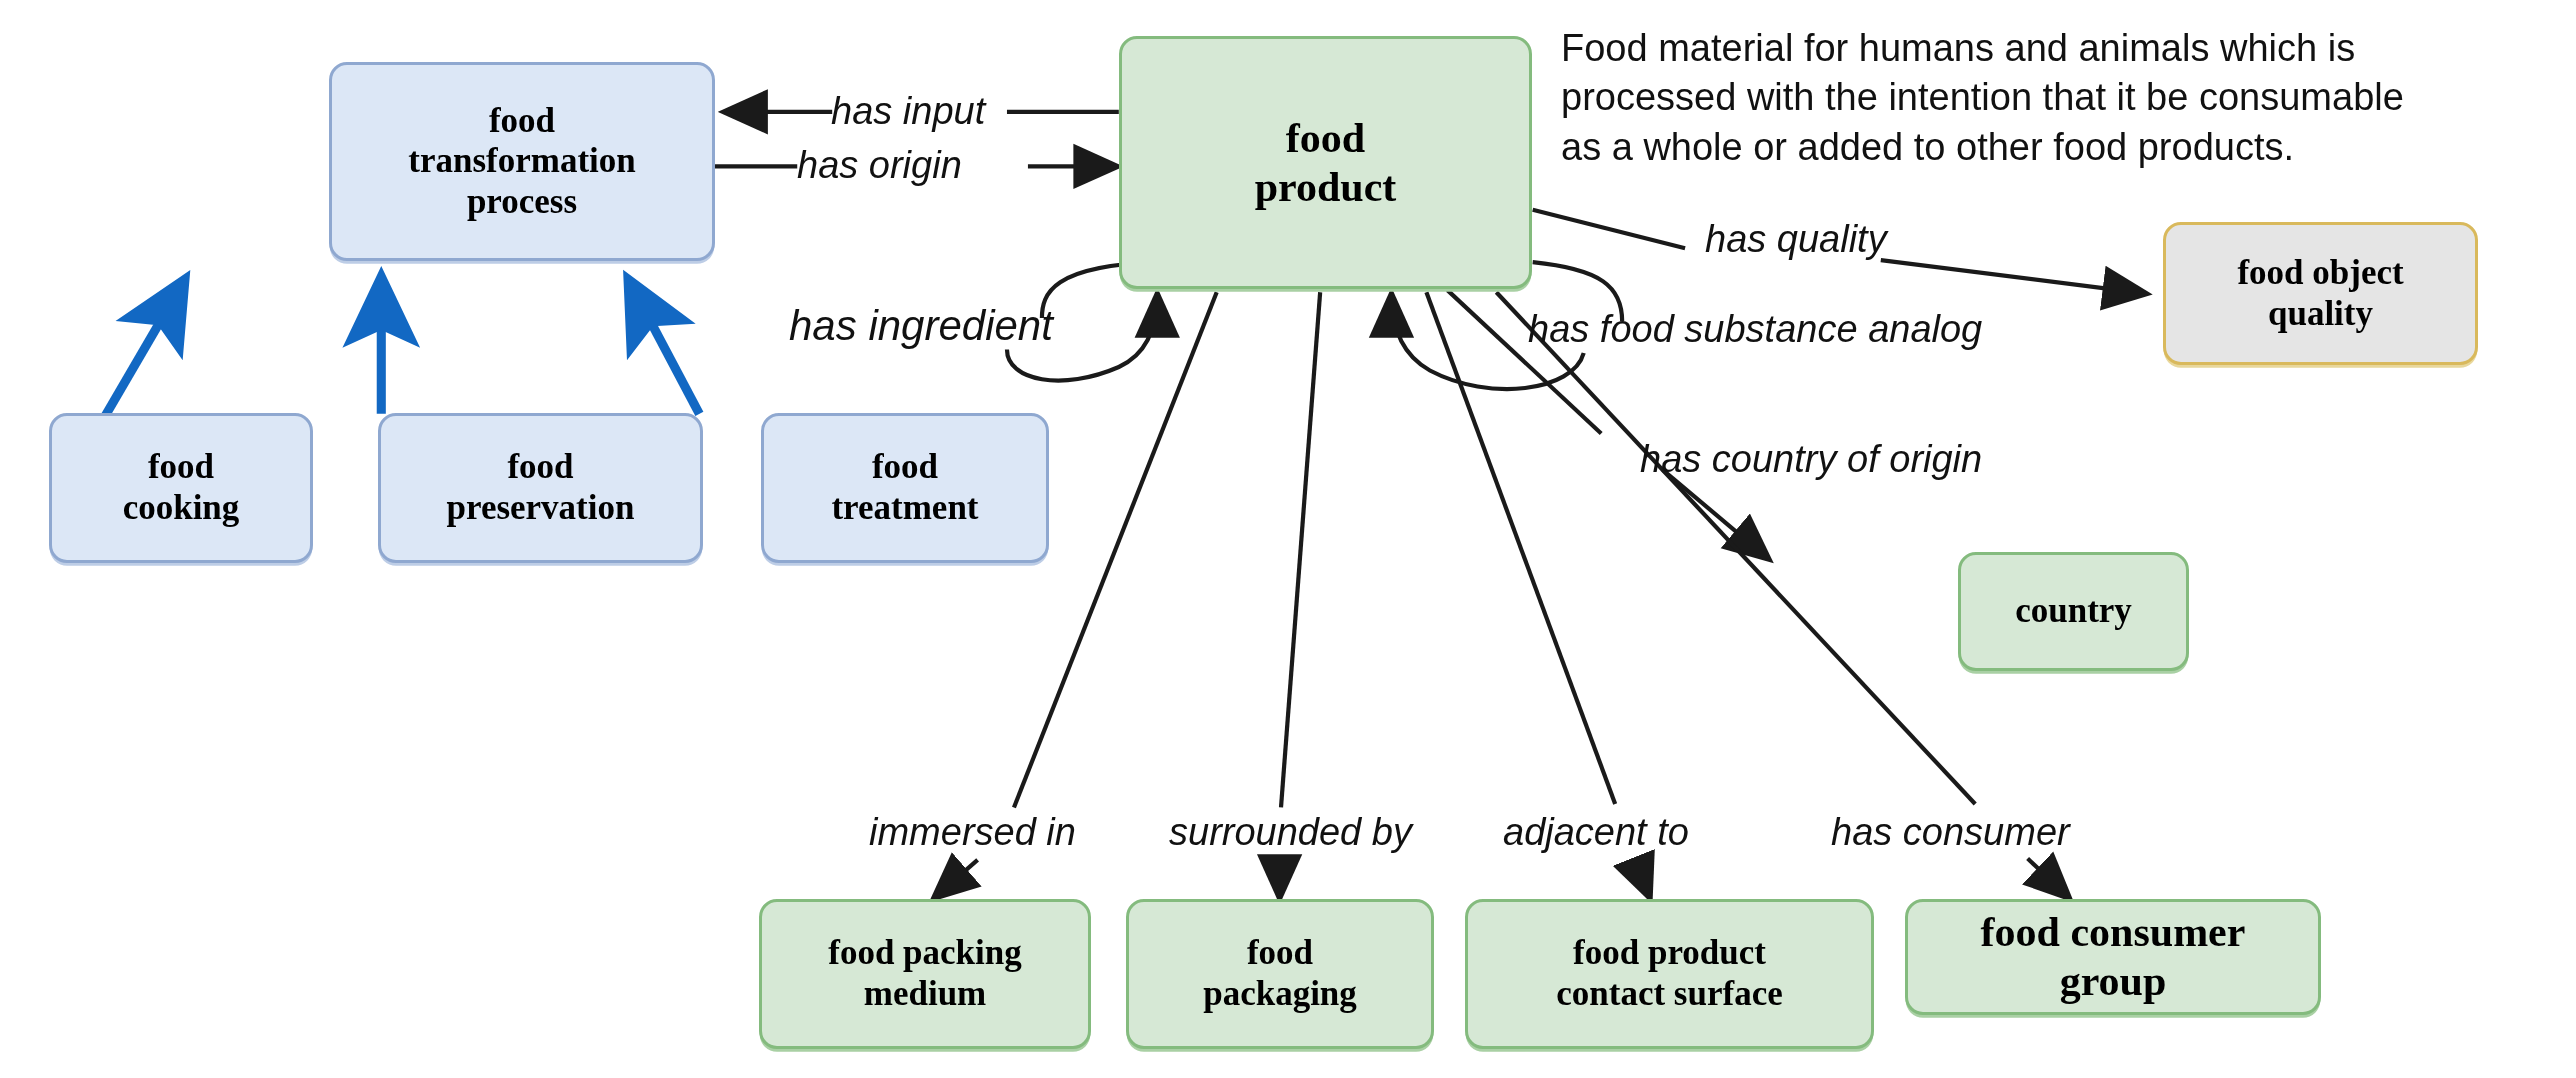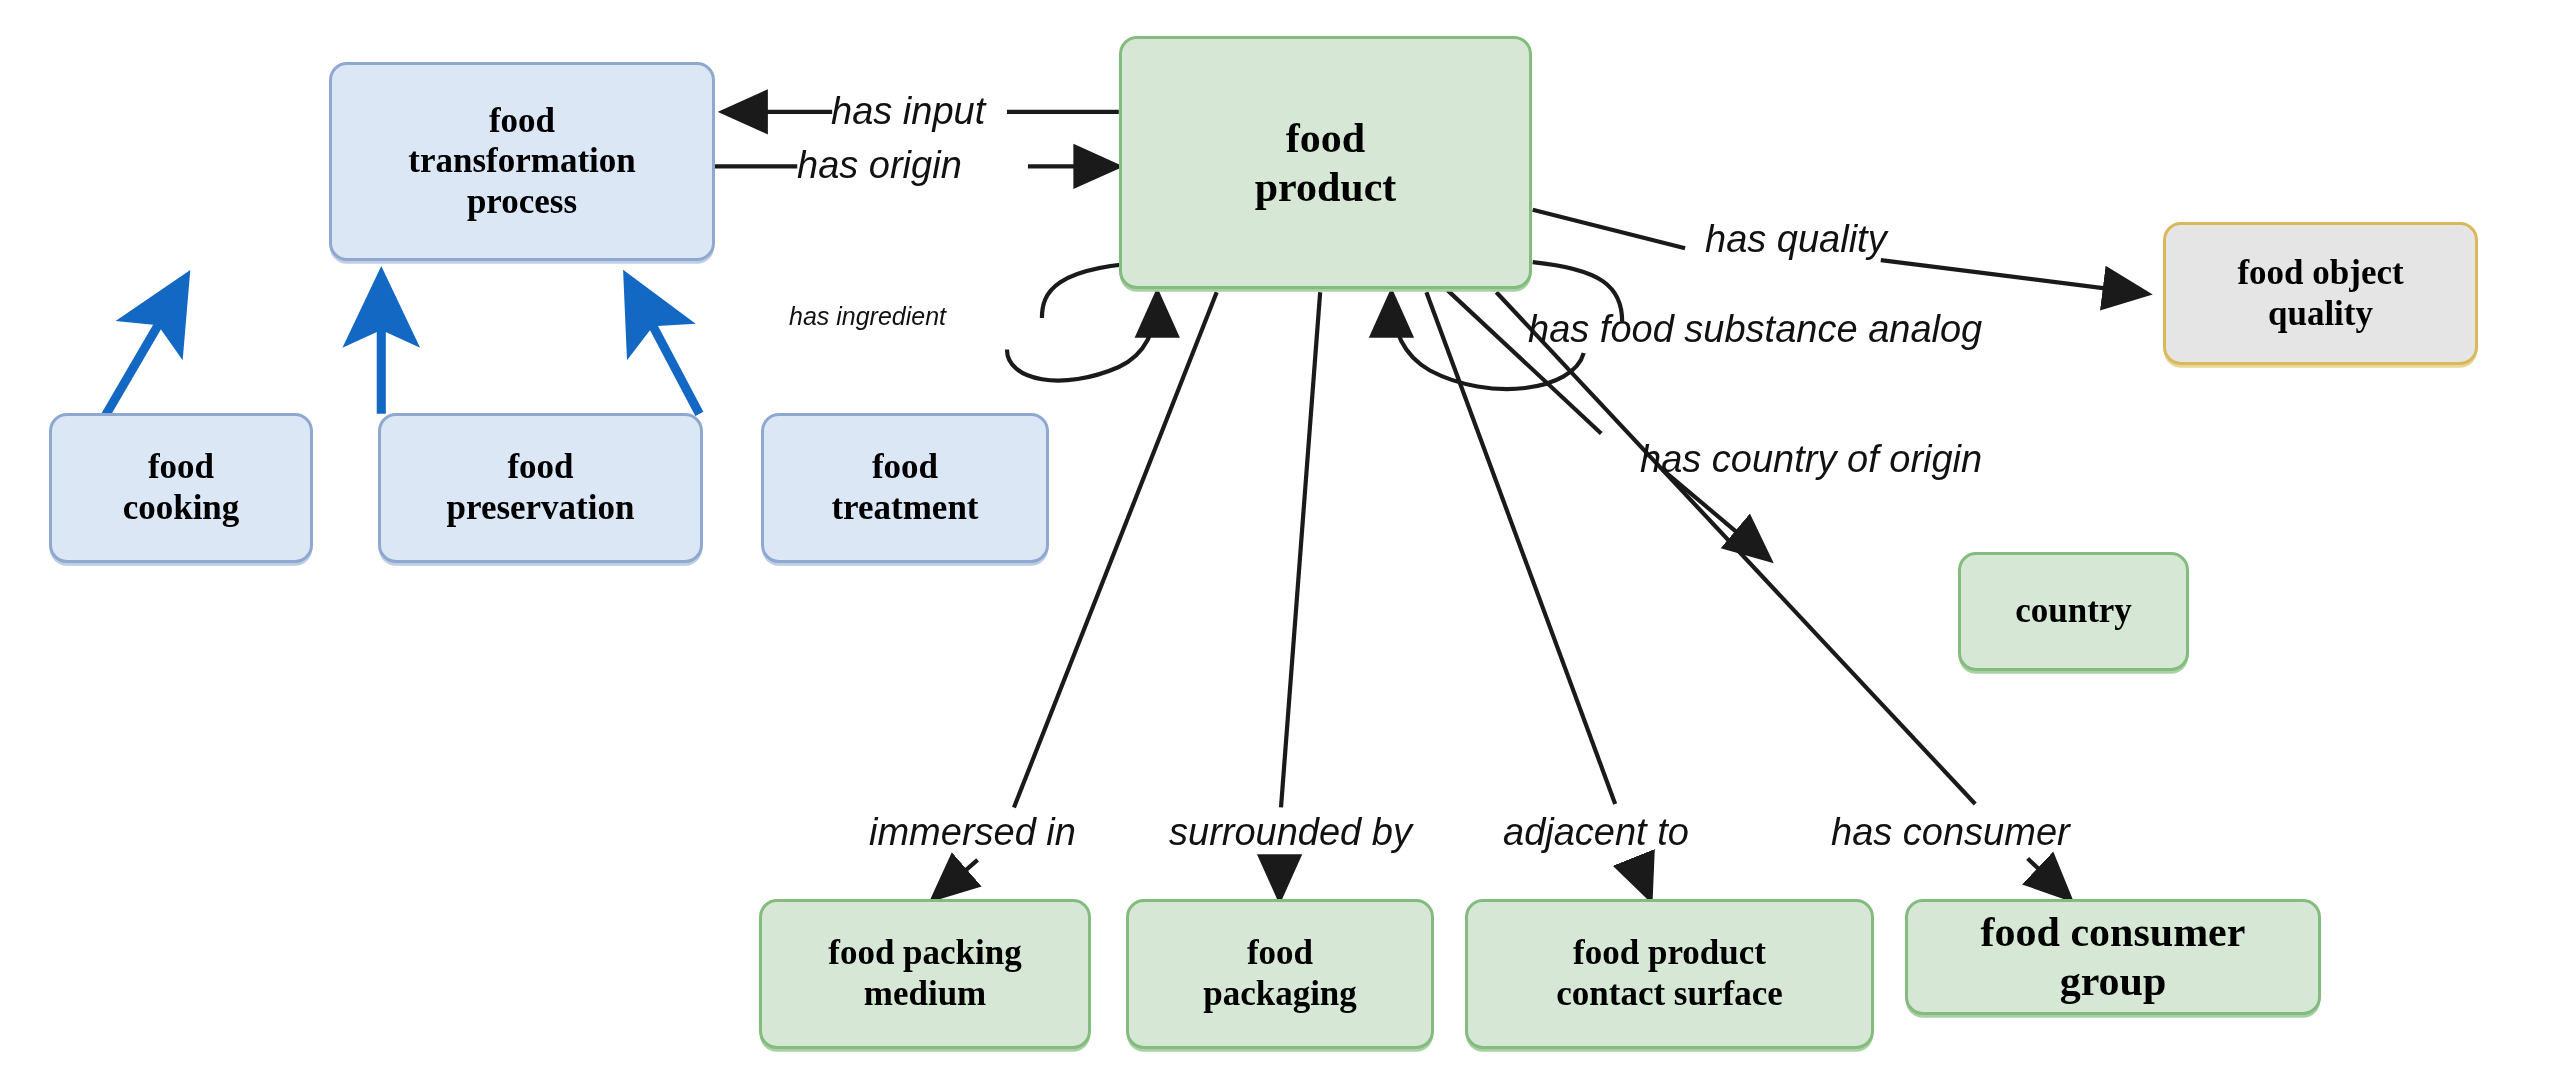--- a/index.html
+++ b/index.html
@@ -200,31 +200,36 @@
     <div>
       <div>food consumer</div>
       <div>group</div>
     </div>
   </div>
 
   <div class="edge-label" style="left:831px; top:90px; font-size:38px;">has input</div>
 
   <div class="edge-label" style="left:797px; top:144px; font-size:38px;">has origin</div>
 
-  <div class="edge-label" style="left:789px; top:302px; font-size:25px;">has ingredient</div>
+  <div class="edge-label" style="left:789px; top:302px; font-size:42px;">has ingredient</div>
 
   <div class="edge-label" style="left:1705px; top:218px; font-size:38px;">has quality</div>
 
   <div class="edge-label" style="left:1528px; top:308px; font-size:38px;">has food substance analog</div>
 
   <div class="edge-label" style="left:1640px; top:438px; font-size:38px;">has country of origin</div>
 
   <div class="edge-label" style="left:869px; top:811px; font-size:38px;">immersed in</div>
 
   <div class="edge-label" style="left:1169px; top:811px; font-size:38px;">surrounded by</div>
 
   <div class="edge-label" style="left:1503px; top:811px; font-size:38px;">adjacent to</div>
 
   <div class="edge-label" style="left:1831px; top:811px; font-size:38px;">has consumer</div>
 
+  <div class="desc" style="left:1561px; top:24px; width:1007px; font-size:38px;">
+    <div>Food material for humans and animals which is</div>
+    <div>processed with the intention that it be consumable</div>
+    <div>as a whole or added to other food products.</div>
+  </div>
 
 </div>
 
 
 </body></html>

